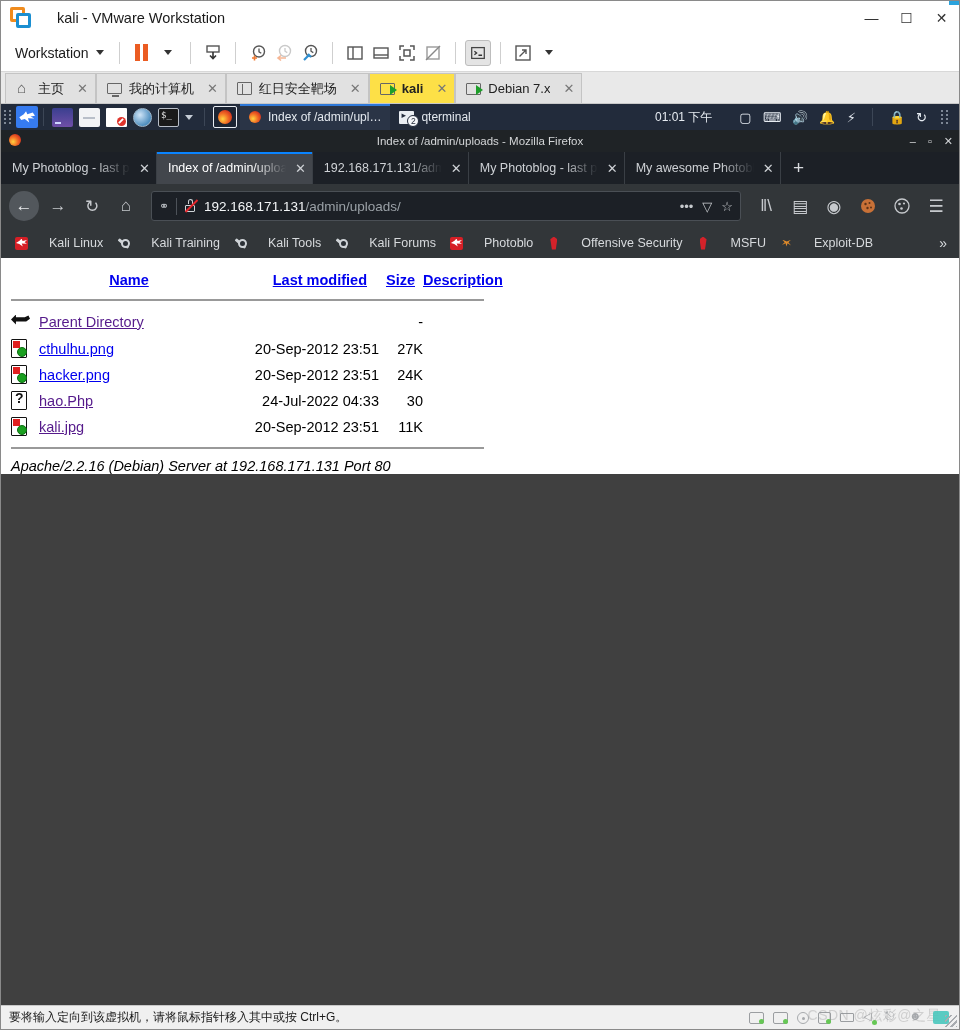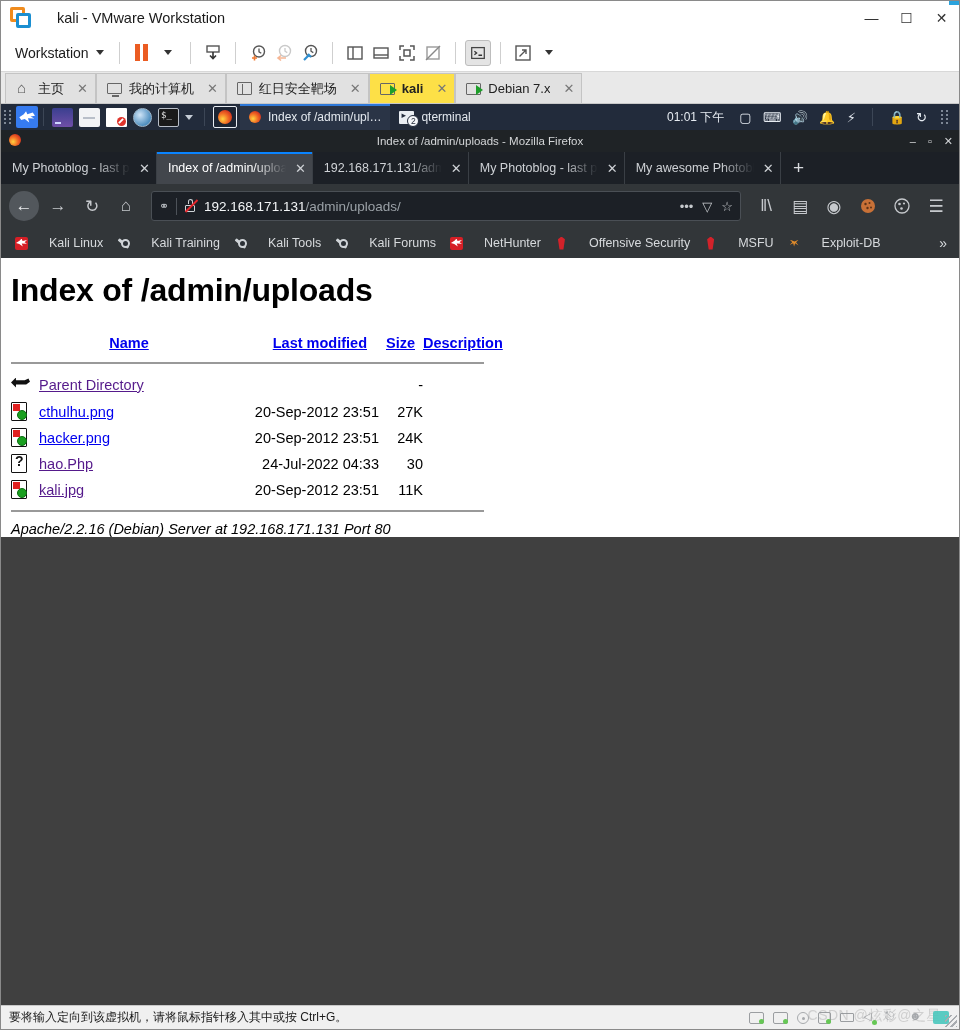--- a/index.html
+++ b/index.html
@@ -107,21 +107,21 @@
                font-size: 12px; color: #e3e8ee; max-width: 175px; position: relative; }
   .task-item.active { background: #2a3446; }
   .task-item.active::before { content: ""; position: absolute; left: 0; right: 0; top: 0; height: 2px; background: #2f79d8; }
   .task-item .tlbl { white-space: nowrap; overflow: hidden; text-overflow: ellipsis; }
   .term-ico { width: 15px; height: 13px; background: #e9edf2; border-radius: 1px; position: relative; flex: 0 0 15px; }
   .term-ico::after { content: "▸"; position: absolute; left: 2px; top: -1px; font-size: 9px; color: #222b3b; }
   .badge2 { position: absolute; bottom: -3px; right: -5px; width: 12px; height: 12px; border-radius: 50%;
             background: #f5f7fa; color: #1c2433; font-size: 8.5px; display: flex; align-items: center;
             justify-content: center; border: 1px solid #222b3b; }
   .tray { margin-left: auto; display: flex; align-items: center; gap: 11px; padding-right: 6px; }
-  .tray .clock { font-size: 12px; color: #e6ebf1; margin-right: 4px; }
+  .tray .clock { font-size: 12px; color: #e6ebf1; margin-right: 16px; }
   .tray .tic { font-size: 13px; color: #e6ebf1; line-height: 1; }
 
   
   .ff-win { margin: 0 0 0 0; background: #323639; flex: 0 0 auto; }
   .ff-title { height: 22px; background: #1f2326; display: flex; align-items: center; position: relative;
               justify-content: center; }
   .ff-title .ttl { font-size: 11.5px; color: #d4d6d8; }
   .ff-title .ff-logo { position: absolute; left: 8px; top: 4px; }
   .ffwin-btns { position: absolute; right: 6px; top: 0; height: 22px; display: flex; align-items: center; gap: 12px;
                 color: #d4d6d8; font-size: 11px; }
@@ -527,39 +527,38 @@
         <span class="bm">
           <span class="bmi wrench"></span>
           <span>Kali Tools</span>
         </span>
         <span class="bm">
           <span class="bmi wrench"></span>
           <span>Kali Forums</span>
         </span>
         <span class="bm">
           <span class="bmi dragon"></span>
-          <span>NetHunter</span>
+          <span>Photoblo</span>
         </span>
         <span class="bm">
           <span class="bmi msf"></span>
           <span>Offensive Security</span>
         </span>
         <span class="bm">
           <span class="bmi msf"></span>
           <span>MSFU</span>
         </span>
         <span class="bm">
           <span class="bmi spider"></span>
           <span>Exploit-DB</span>
         </span>
         <span class="bm-chev">»</span>
       </div>
 
       <div class="page">
-        <h1>Index of /admin/uploads</h1>
         <div class="idx">
           <table>
             <tbody>
                 <tr>
               <th class="col-ico"></th>
               <th class="col-name"><a href="#">Name</a></th>
               <th class="col-mod"><a href="#">Last modified</a></th>
               <th class="col-size"><a href="#">Size</a></th>
               <th class="col-desc"><a href="#">Description</a></th>
             </tr>

